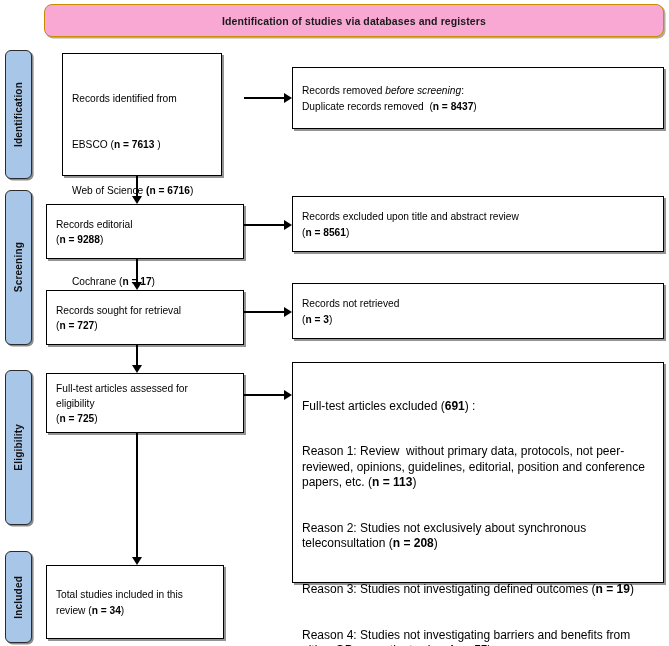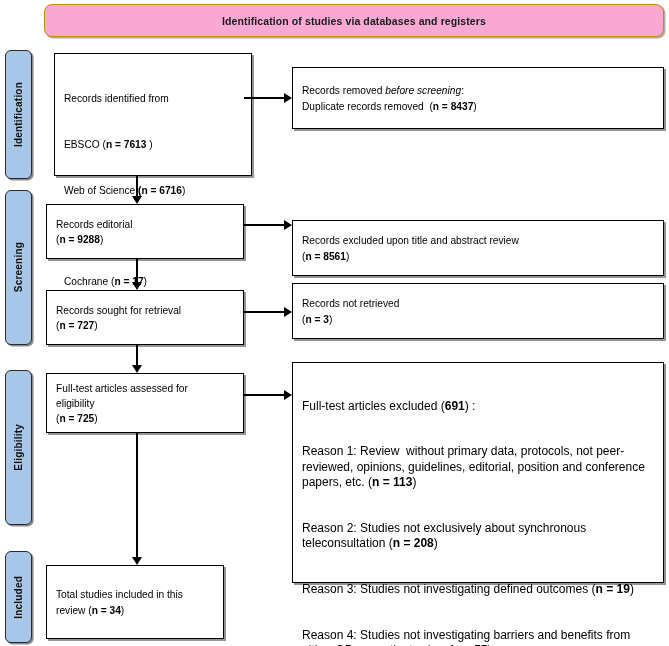--- a/index.html
+++ b/index.html
@@ -87,29 +87,29 @@
     box-shadow: 2px 2px 0 rgba(0,0,0,0.42);
     white-space: pre-wrap;
   }
   .box.vcenter {
     display: flex;
     flex-direction: column;
     justify-content: center;
   }
 
   
-  #box-identified   { left: 54px;  top: 53px;  width: 198px; height: 123px; }
+  #box-identified   { left: 62px;  top: 53px;  width: 160px; height: 123px; }
   #box-screened     { left: 46px;  top: 204px; width: 198px; height: 55px;  }
   #box-sought       { left: 46px;  top: 290px; width: 198px; height: 55px;  }
   #box-assessed     { left: 46px;  top: 373px; width: 198px; height: 60px;  }
   #box-included     { left: 46px;  top: 565px; width: 178px; height: 74px;  }
 
   
   #box-removed      { left: 292px; top: 67px;  width: 372px; height: 62px;  }
-  #box-excluded-ta  { left: 292px; top: 196px; width: 372px; height: 56px; margin-top: 24px;  }
+  #box-excluded-ta  { left: 292px; top: 196px; width: 372px; height: 56px;  }
   #box-notretrieved { left: 292px; top: 283px; width: 372px; height: 56px;  }
   #box-reasons      { left: 292px; top: 362px; width: 372px; height: 221px; }
 
   #box-reasons {
     padding: 5px 8px 5px 9px;
     line-height: 15.3px;
     font-size: 12px;
   }
   #box-reasons .rline { display: block; }
 

